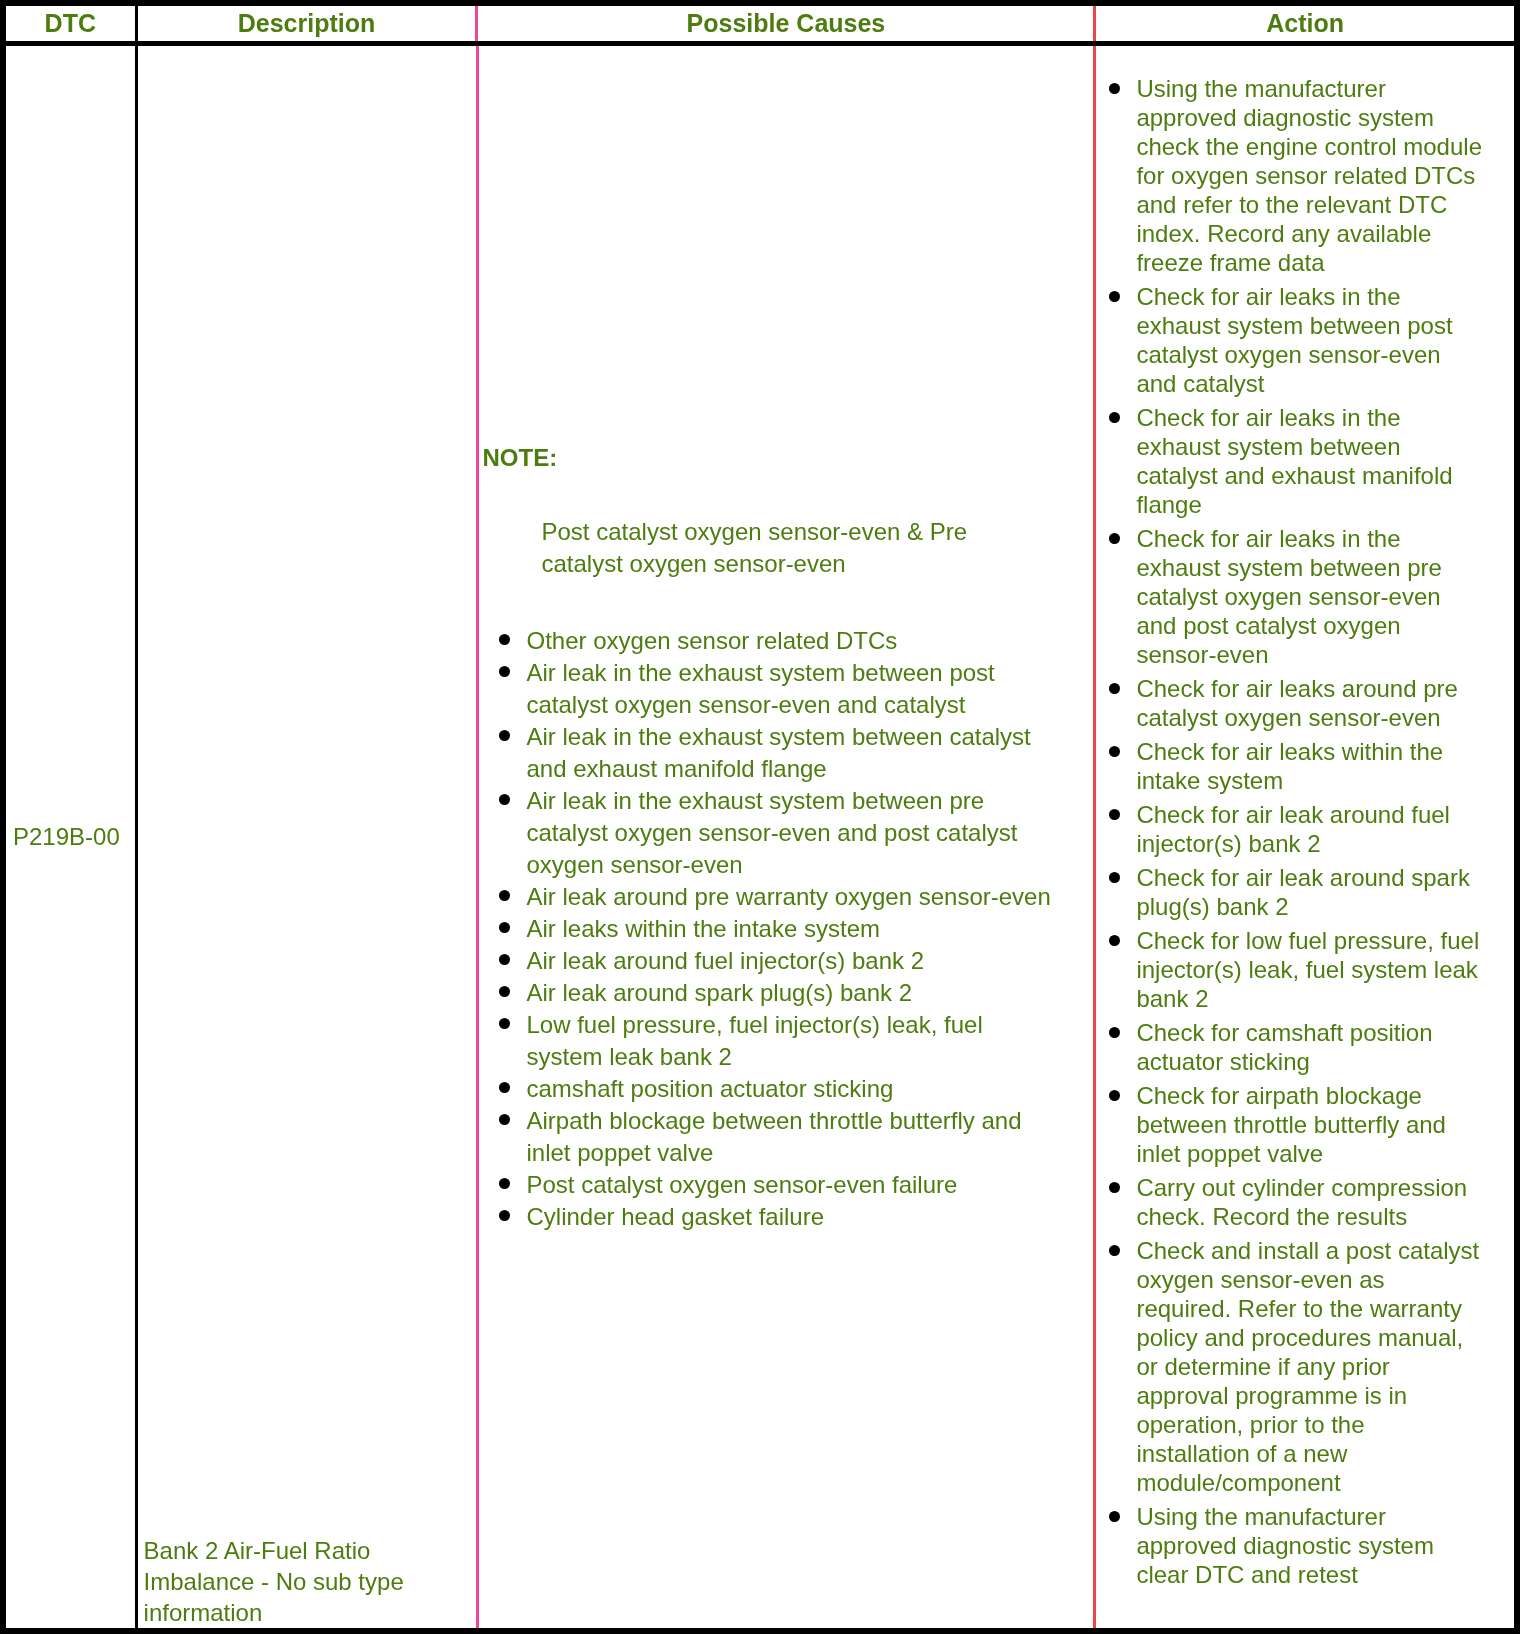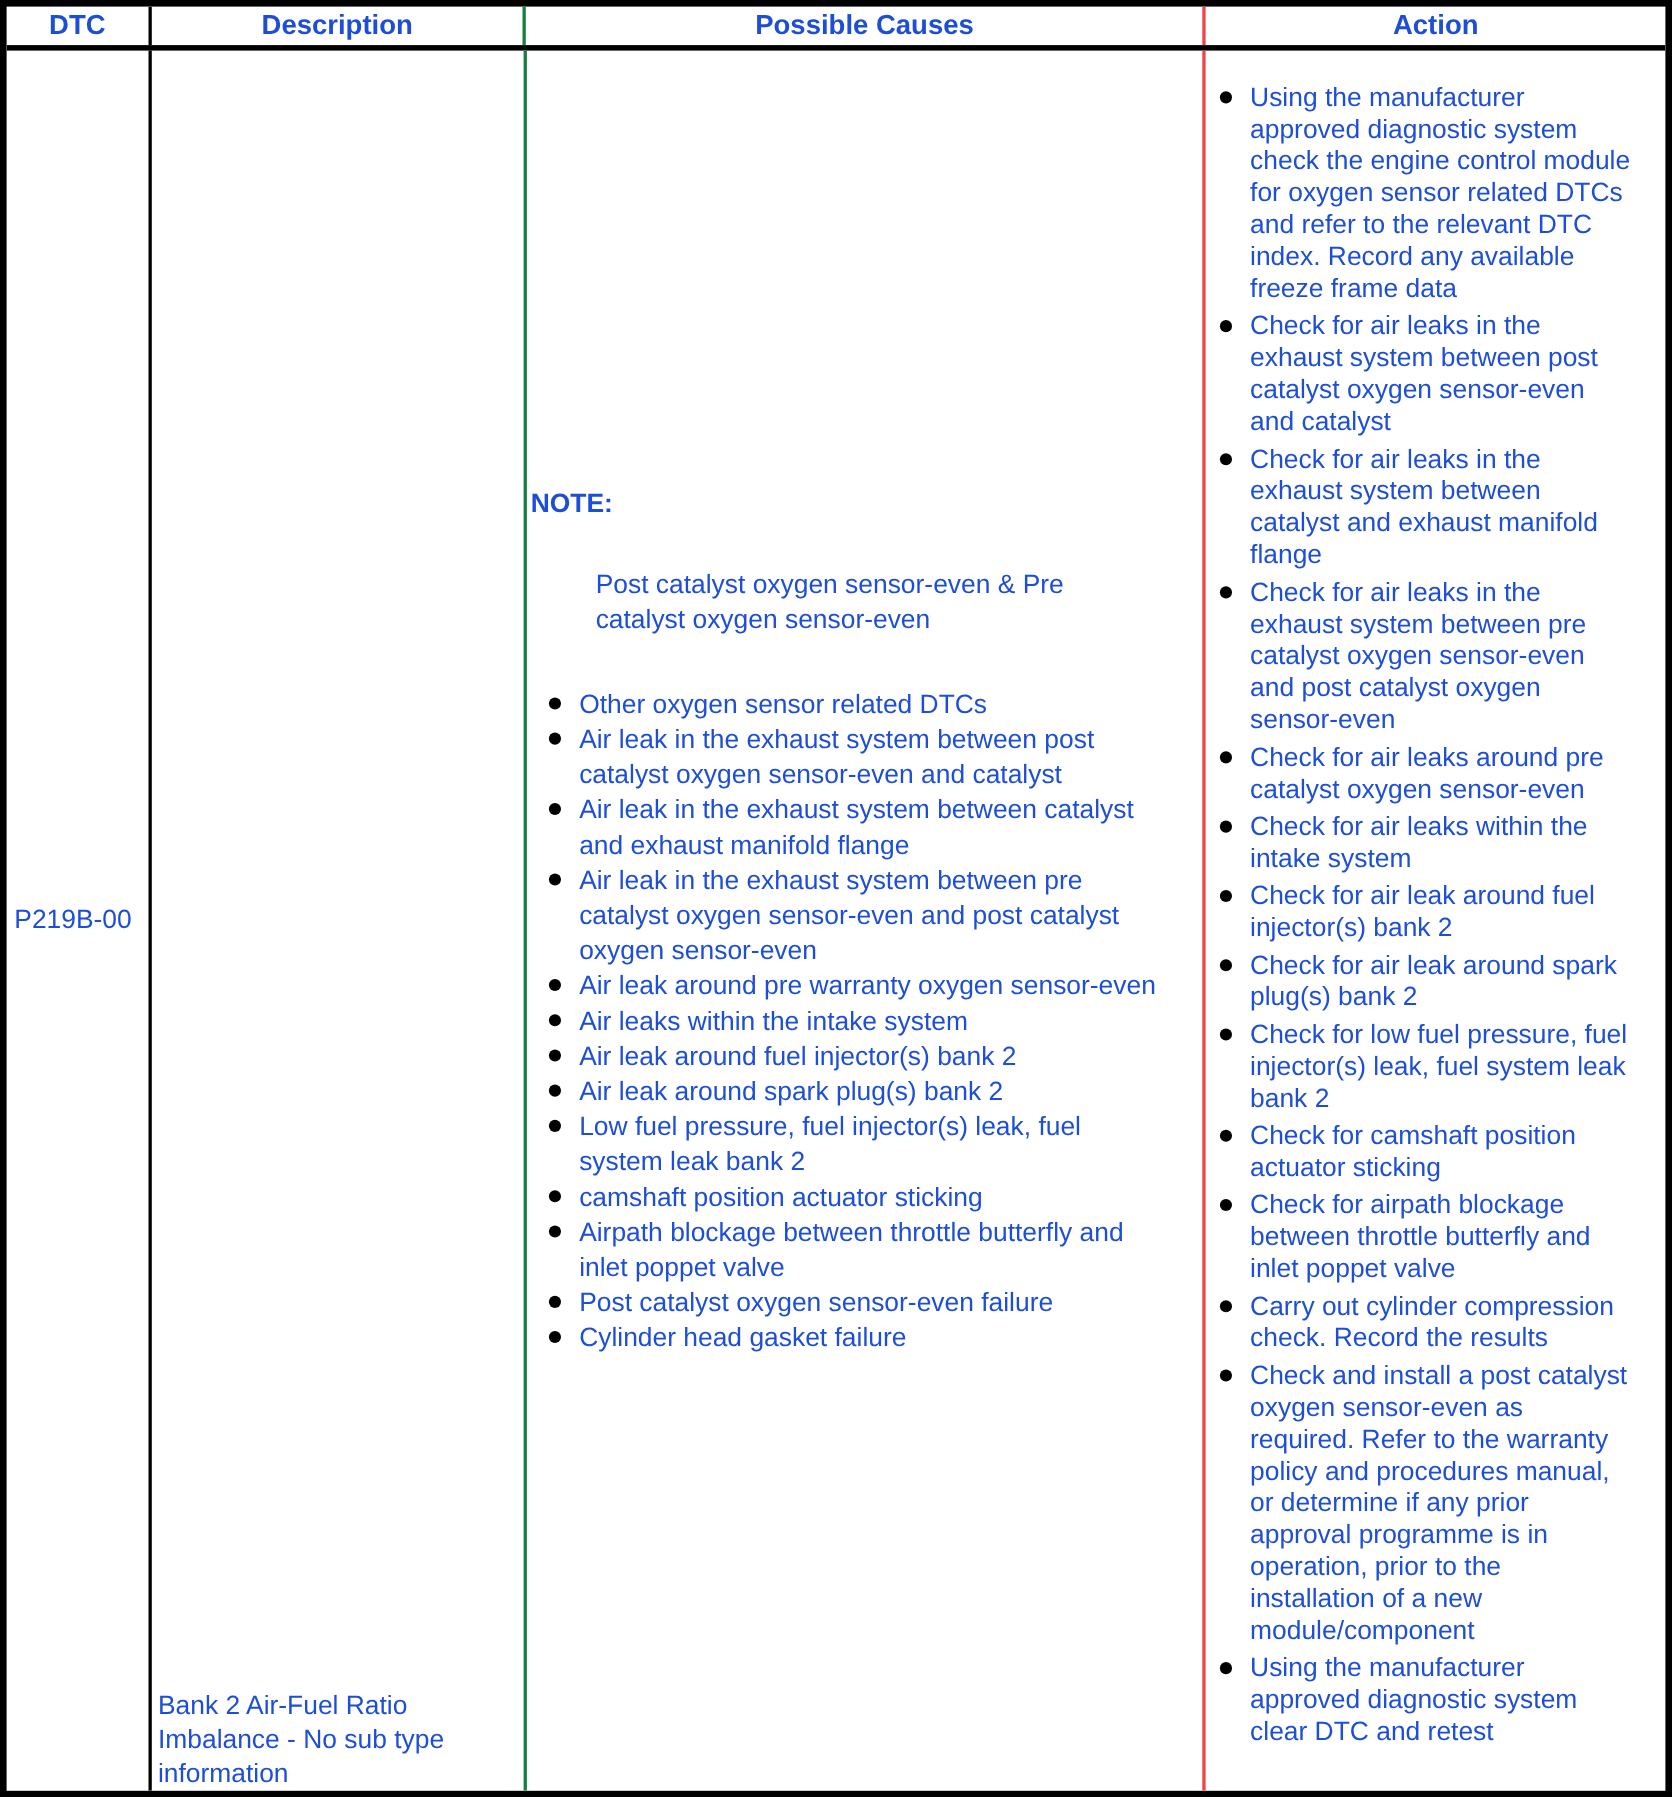--- a/index.html
+++ b/index.html
@@ -3,38 +3,38 @@
 <meta charset="utf-8">
 <style>
   html, body { margin: 0; padding: 0; background: #ffffff; }
   * { box-sizing: border-box; }
 
   .doc {
     width: 1520px;
     height: 1634px;
     border: 6px solid #000;
     background: #fff;
-    color: #1d4ed8;
+    color: #4d7c0f;
     font-family: "Liberation Sans", sans-serif;
     display: flex;
     flex-direction: column;
     overflow: hidden;
   }
 
   .row { display: flex; width: 100%; }
   .header-row {
     flex: 0 0 auto;
     height: 40px;
     border-bottom: 5px solid #000;
   }
   .body-row { flex: 1 1 auto; min-height: 0; }
 
   .cell { box-sizing: border-box; overflow: hidden; }
   .c1 { width: 132px; border-right: 3px solid #000; }
-  .c2 { width: 342px; border-right: 3px solid #15803d; }
+  .c2 { width: 342px; border-right: 3px solid #ec4899; }
   .c3 { width: 620px; border-right: 3px solid #ef4444; }
   .c4 { width: 419px; }
 
   .header-cell {
     display: flex;
     align-items: center;
     justify-content: center;
     font-size: 25px;
     font-weight: bold;
   }

